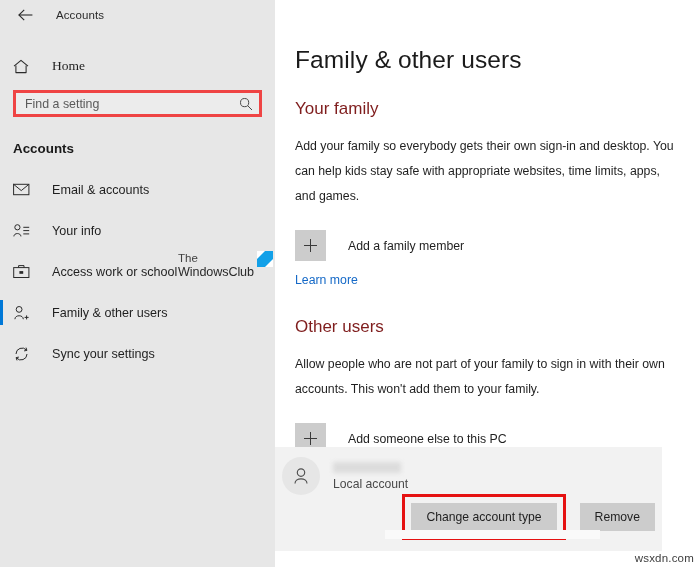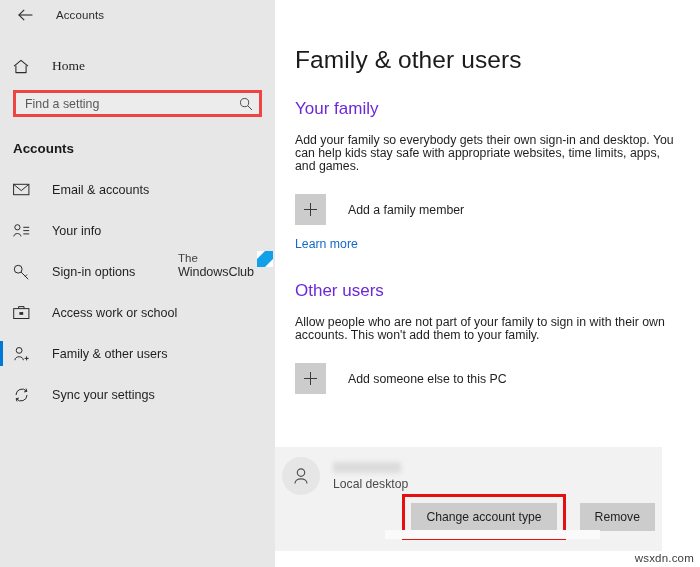--- a/index.html
+++ b/index.html
@@ -210,28 +210,28 @@
     font-size: 24.5px;
     font-weight: normal;
     color: #1a1a1a;
     margin-top: 46px;
     letter-spacing: 0.1px;
   }
 
   .group-title {
     font-size: 17px;
     font-weight: normal;
-    color: #6d28d9;
+    color: #7f1d1d;
     margin-top: 25px;
   }
 
   .body-text {
     font-size: 12.3px;
     color: #1f1f1f;
-    line-height: 13px;
+    line-height: 25px;
     margin-top: 15px;
     width: 385px;
   }
 
   .add-row {
     display: flex;
     align-items: center;
     margin-top: 21px;
     cursor: default;
     width: 340px;
@@ -436,31 +436,20 @@
         <span class="nav-ico">
           <svg width="17" height="15" viewBox="0 0 17 15" aria-hidden="true">
             <circle cx="4.4" cy="4.3" r="2.6" stroke="#2b2b2b" stroke-width="1" fill="none"></circle>
             <path d="M0.9 13.4 C0.9 9.6 7.9 9.6 7.9 13.4" stroke="#2b2b2b" stroke-width="1" fill="none"></path>
             <path d="M10.3 4.3 L16.2 4.3 M10.3 7.6 L16.2 7.6 M10.3 10.9 L16.2 10.9" stroke="#2b2b2b" stroke-width="1"></path>
           </svg>
         </span>
         <span class="nav-label">Your info</span>
       </div>
 
-      <div class="nav-item">
-
-        <span class="nav-ico">
-          <svg width="17" height="16" viewBox="0 0 17 16" aria-hidden="true">
-            <circle cx="5.2" cy="5.2" r="3.9" stroke="#2b2b2b" stroke-width="1" fill="none"></circle>
-            <path d="M8.1 8.1 L15.2 15.2" stroke="#2b2b2b" stroke-width="1" fill="none"></path>
-            <path d="M12.3 12.3 L14.0 10.6" stroke="#2b2b2b" stroke-width="1" fill="none"></path>
-          </svg>
-        </span>
-        <span class="nav-label">Sign-in options</span>
-      </div>
 
       <div class="nav-item">
 
         <span class="nav-ico">
           <svg width="17" height="15" viewBox="0 0 17 15" aria-hidden="true">
             <rect x="0.7" y="3.6" width="15.2" height="9.9" stroke="#2b2b2b" stroke-width="1" fill="none"></rect>
             <path d="M5.6 3.6 L5.6 1.6 L11.0 1.6 L11.0 3.6" stroke="#2b2b2b" stroke-width="1" fill="none"></path>
             <rect x="6.4" y="7.1" width="3.8" height="2.7" fill="#2b2b2b"></rect>
           </svg>
         </span>
@@ -536,21 +525,21 @@
     <div class="account-card">
       <div class="acct-head">
         <span class="avatar">
           <svg width="20" height="20" viewBox="0 0 20 20" aria-hidden="true">
             <circle cx="10" cy="6.6" r="3.7" stroke="#4f4f4f" stroke-width="1.15" fill="none"></circle>
             <path d="M4.0 17.4 C4.0 11.4 16.0 11.4 16.0 17.4" stroke="#4f4f4f" stroke-width="1.15" fill="none"></path>
           </svg>
         </span>
         <span class="acct-text">
           <span class="acct-name-redacted"></span>
-          <span class="acct-type">Local desktop</span>
+          <span class="acct-type">Local account</span>
         </span>
       </div>
 
       <div class="acct-actions">
         <div class="btn-change-wrap">
           <button class="btn">Change account type</button>
         </div>
         <button class="btn">Remove</button>
       </div>
 

